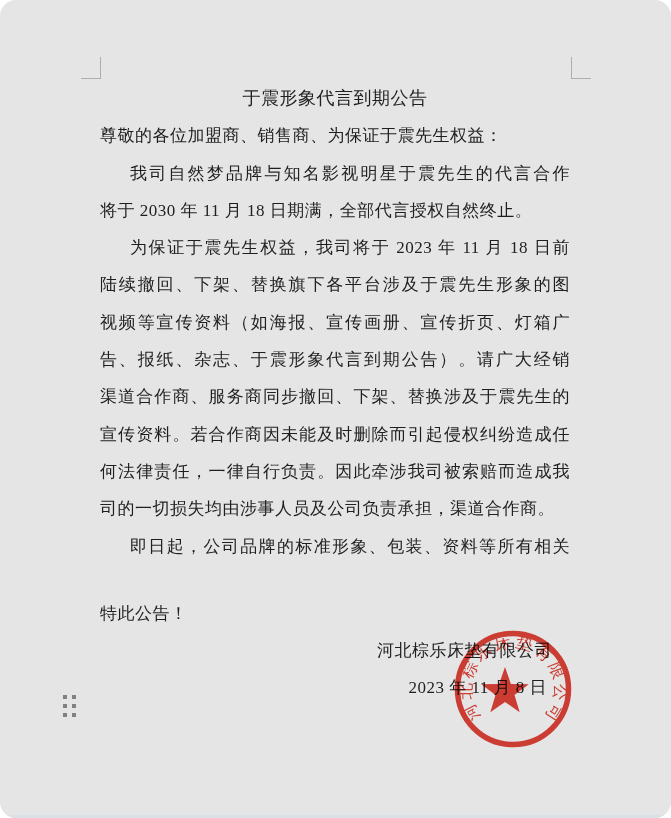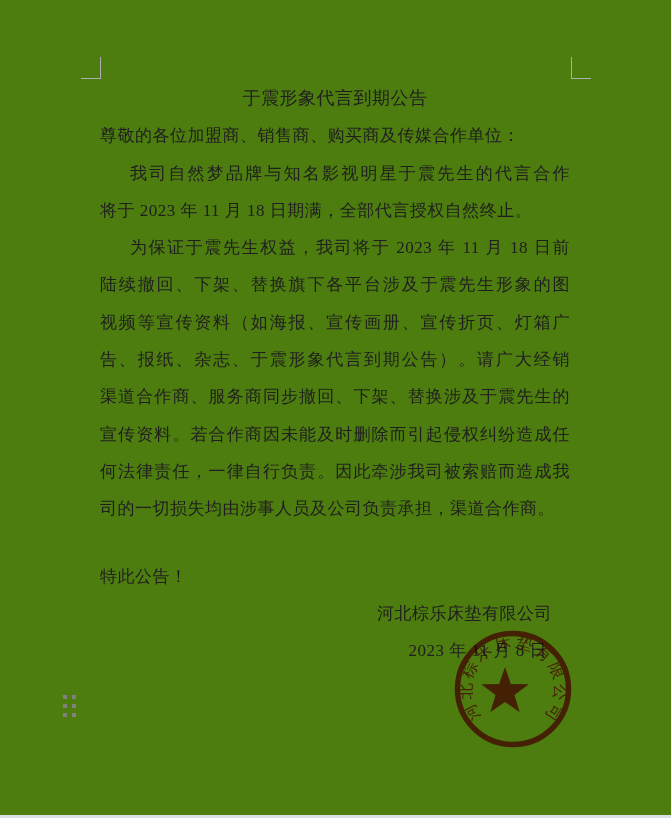--- a/index.html
+++ b/index.html
@@ -1,23 +1,24 @@
 <!DOCTYPE html>
 <html><head>
 <meta charset="utf-8">
 <style>
   html, body { margin: 0; padding: 0; background: #ffffff; }
   .page {
     position: relative;
     width: 671px;
     height: 818px;
-    background: #4d7c0f;
+    background: #e5e5e5;
     overflow: hidden;
     font-family: "Liberation Serif", "DejaVu Serif", serif;
     color: #1f1f1f;
+    border-radius: 16px;
   }
   
   .cropmark { position: absolute; background: #aeaeae; }
   .cm-tl-v { left: 100px; top: 57px;  width: 1px;  height: 22px; }
   .cm-tl-h { left: 81px;  top: 78px;  width: 20px; height: 1px; }
   .cm-tr-v { left: 571px; top: 57px;  width: 1px;  height: 22px; }
   .cm-tr-h { left: 571px; top: 78px;  width: 20px; height: 1px; }
 
   .text-col {
     position: absolute;
@@ -87,31 +88,32 @@
 <div class="page">
 
   <div class="cropmark cm-tl-v"></div>
   <div class="cropmark cm-tl-h"></div>
   <div class="cropmark cm-tr-v"></div>
   <div class="cropmark cm-tr-h"></div>
 
   <div class="text-col">
     <div class="title-line">于震形象代言到期公告</div>
     <div>
-        <div class="line">尊敬的各位加盟商、销售商、购买商及传媒合作单位：</div>
+        <div class="line">尊敬的各位加盟商、销售商、为保证于震先生权益：</div>
         <div class="line fill indent">我司自然梦品牌与知名影视明星于震先生的代言合作</div>
-        <div class="line">将于 2023 年 11 月 18 日期满，全部代言授权自然终止。</div>
+        <div class="line">将于 2030 年 11 月 18 日期满，全部代言授权自然终止。</div>
         <div class="line fill indent">为保证于震先生权益，我司将于 2023 年 11 月 18 日前</div>
         <div class="line fill">陆续撤回、下架、替换旗下各平台涉及于震先生形象的图片、</div>
         <div class="line fill">视频等宣传资料（如海报、宣传画册、宣传折页、灯箱广</div>
         <div class="line fill">告、报纸、杂志、于震形象代言到期公告）。请广大经销商、</div>
         <div class="line fill">渠道合作商、服务商同步撤回、下架、替换涉及于震先生的</div>
         <div class="line fill">宣传资料。若合作商因未能及时删除而引起侵权纠纷造成任</div>
         <div class="line fill">何法律责任，一律自行负责。因此牵涉我司被索赔而造成我</div>
         <div class="line">司的一切损失均由涉事人员及公司负责承担，渠道合作商。</div>
+        <div class="line fill indent">即日起，公司品牌的标准形象、包装、资料等所有相关</div>
       </div>
     <div class="spacer"></div>
     <div class="line">特此公告！</div>
     <div class="line align-right company-line">河北棕乐床垫有限公司</div>
     <div class="line align-right date-line">2023 年 11 月 8 日</div>
   </div>
 
   <div class="dot-grid">
     <span></span>
       <span></span>

